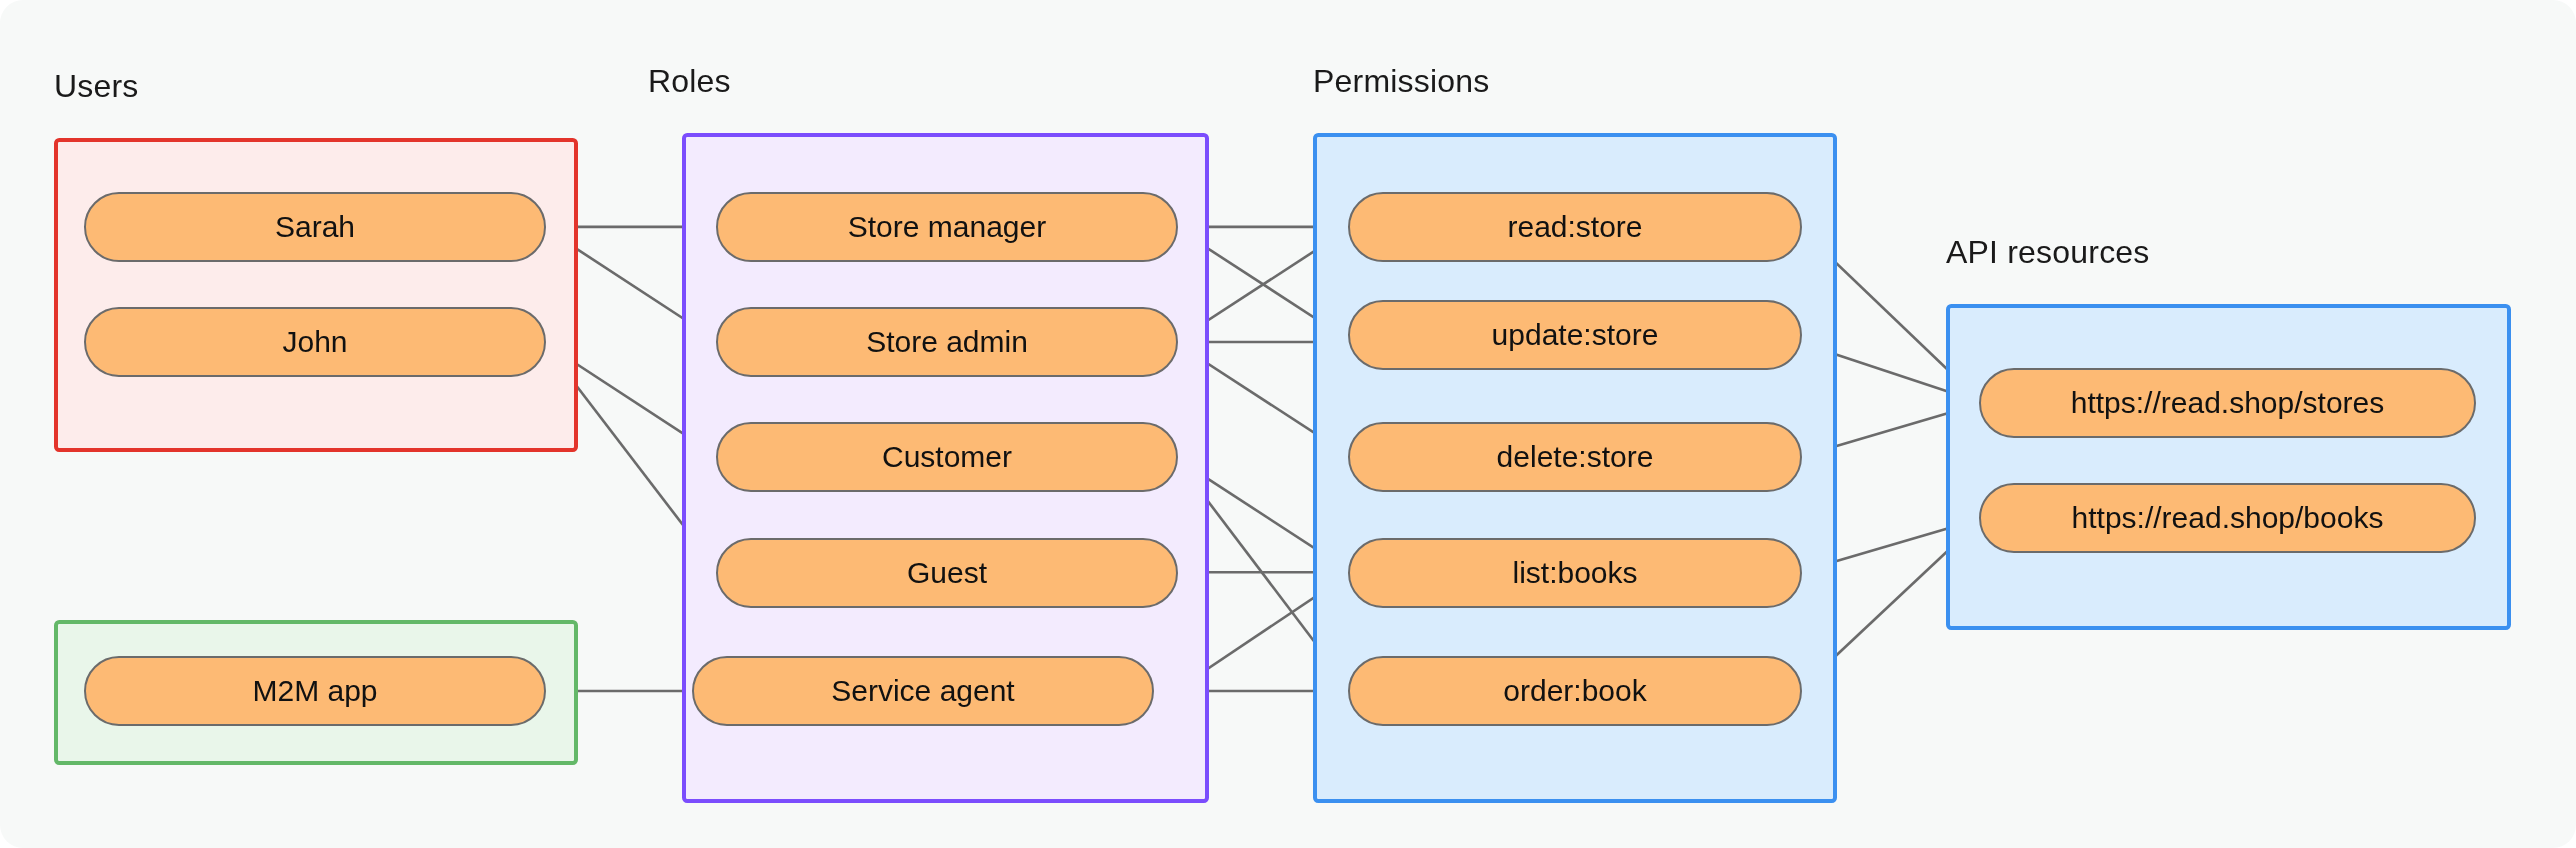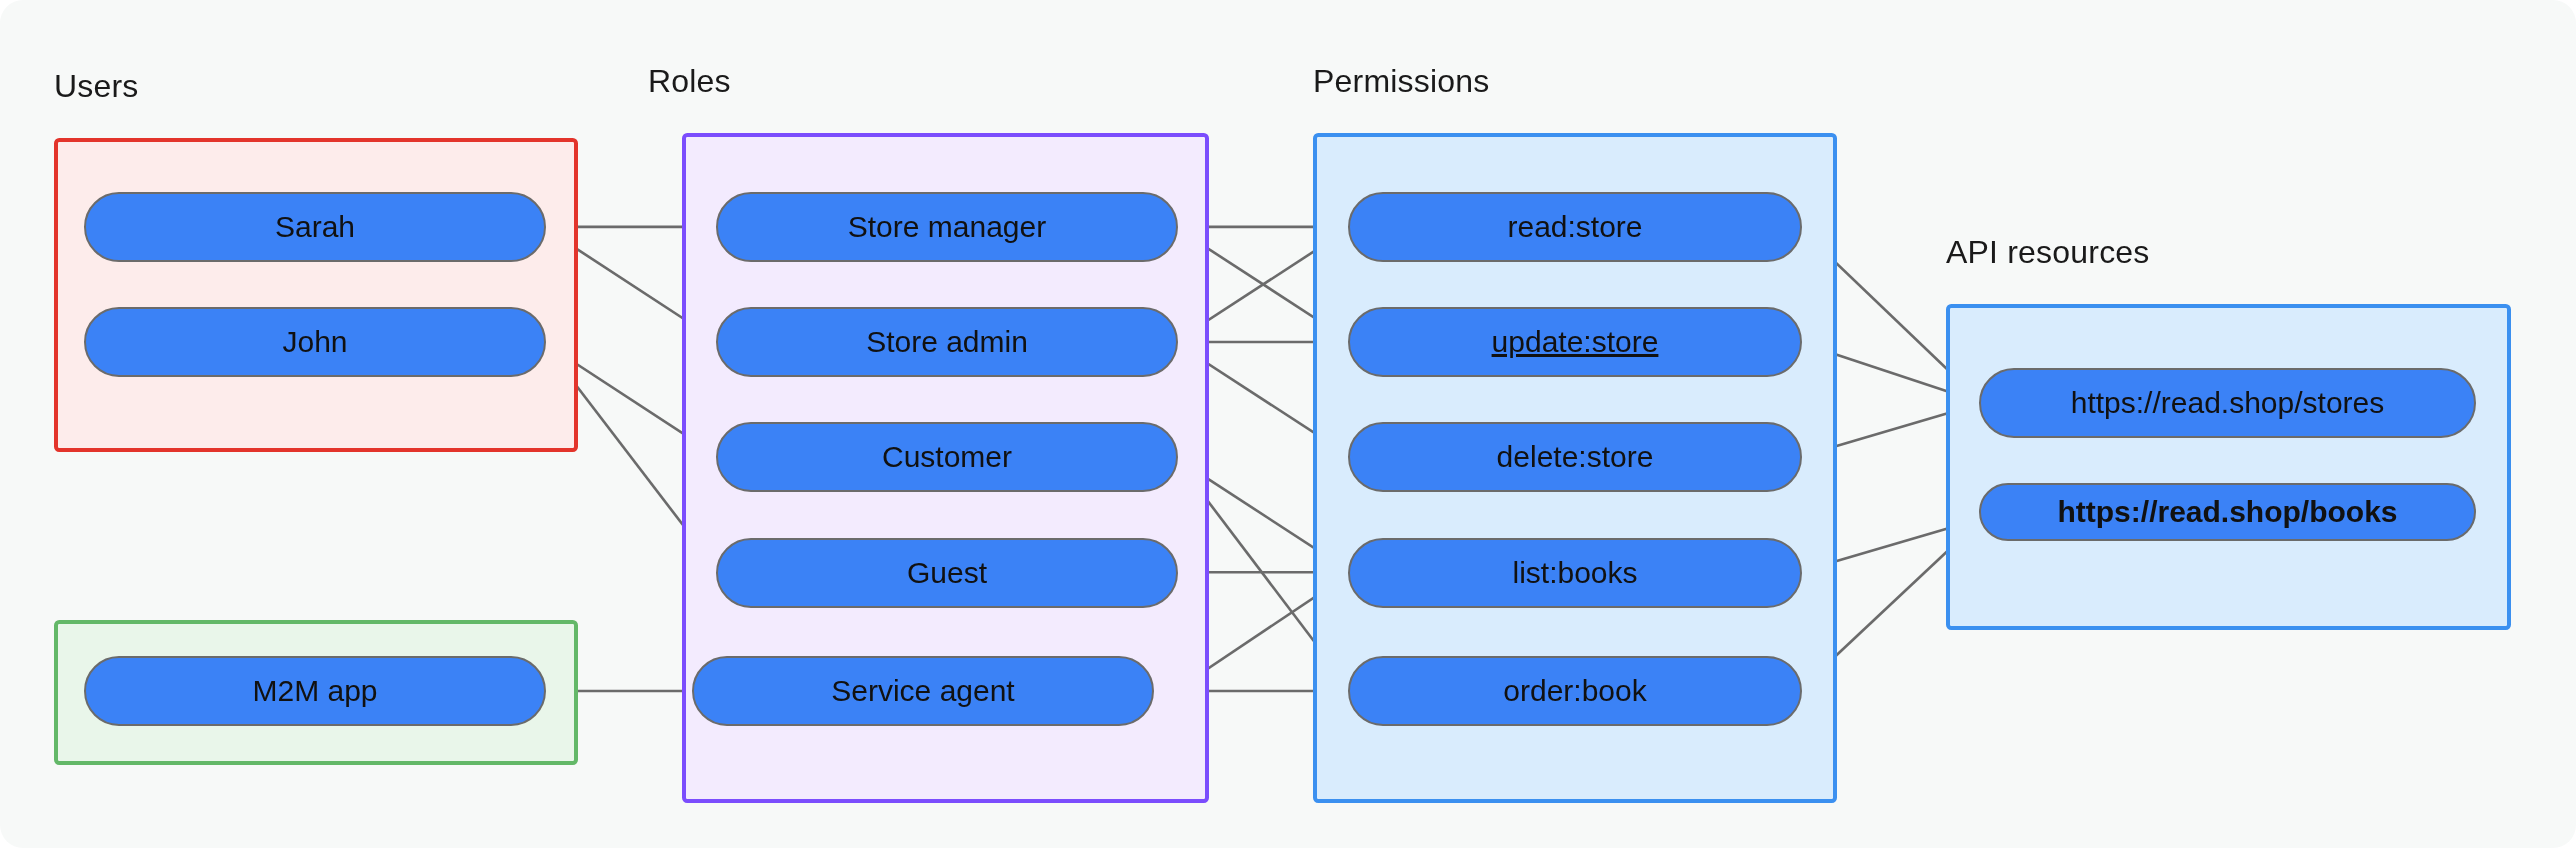--- a/index.html
+++ b/index.html
@@ -6,21 +6,21 @@
   body{font-family:"Liberation Sans","DejaVu Sans",sans-serif;}
   #stage{position:relative;width:2576px;height:848px;background:#f7f9f8;border-radius:23px;overflow:hidden;}
   #edges{position:absolute;left:0;top:0;width:2576px;height:848px;pointer-events:none;}
   .group-title{position:absolute;font-size:32px;color:#1a1a1a;white-space:nowrap;letter-spacing:0.2px;}
   .group-box{position:absolute;border-radius:5.2px;box-sizing:border-box;}
   .gb-users{border:4.4px solid #e3342b;background:#fdeceb;}
   .gb-m2m{border:4.4px solid #63b868;background:#e9f6ea;}
   .gb-roles{border:4.4px solid #7b4dfd;background:#f3ebfe;}
   .gb-perms{border:4.4px solid #3b90f0;background:#d9ecfd;}
   .gb-api{border:4.4px solid #3b90f0;background:#d9ecfd;}
-  .node{position:absolute;box-sizing:border-box;background:#3b82f6;border:2.6px solid #6b6b6b;
+  .node{position:absolute;box-sizing:border-box;background:#fdba74;border:2.6px solid #6b6b6b;
         border-radius:37px;display:flex;align-items:center;justify-content:center;
         font-size:30px;color:#111111;white-space:nowrap;}
 </style>
 </head>
 <body>
 
 <div id="stage">
 
   <svg id="edges" viewBox="0 0 2952 972" xmlns="http://www.w3.org/2000/svg">
       <line x1="622" y1="260" x2="824" y2="260" stroke="#6b6b6b" stroke-width="3"></line>
@@ -74,21 +74,21 @@
   <div id="nodes">
       <div class="node" style="left: 84px; top: 192px; width: 462px; height: 70px;">Sarah</div>
       <div class="node" style="left: 84px; top: 307px; width: 462px; height: 70px;">John</div>
       <div class="node" style="left: 84px; top: 656px; width: 462px; height: 70px;">M2M app</div>
       <div class="node" style="left: 716px; top: 192px; width: 462px; height: 70px;">Store manager</div>
       <div class="node" style="left: 716px; top: 307px; width: 462px; height: 70px;">Store admin</div>
       <div class="node" style="left: 716px; top: 422px; width: 462px; height: 70px;">Customer</div>
       <div class="node" style="left: 716px; top: 538px; width: 462px; height: 70px;">Guest</div>
       <div class="node" style="left: 692px; top: 656px; width: 462px; height: 70px;">Service agent</div>
       <div class="node" style="left: 1348px; top: 192px; width: 454px; height: 70px;">read:store</div>
-      <div class="node" style="left: 1348px; top: 307px; width: 454px; height: 70px; text-decoration: underline;">update:store</div>
+      <div class="node" style="left: 1348px; top: 300px; width: 454px; height: 70px;">update:store</div>
       <div class="node" style="left: 1348px; top: 422px; width: 454px; height: 70px; text-align: center;">delete:store</div>
       <div class="node" style="left: 1348px; top: 538px; width: 454px; height: 70px;">list:books</div>
       <div class="node" style="left: 1348px; top: 656px; width: 454px; height: 70px;">order:book</div>
       <div class="node" style="left: 1979px; top: 368px; width: 497px; height: 70px;">https://read.shop/stores</div>
-      <div class="node" style="left: 1979px; top: 483px; width: 497px; height: 58px; font-weight: bold;">https://read.shop/books</div>
+      <div class="node" style="left: 1979px; top: 483px; width: 497px; height: 70px;">https://read.shop/books</div>
     </div>
 </div>
 
 
 </body></html>

